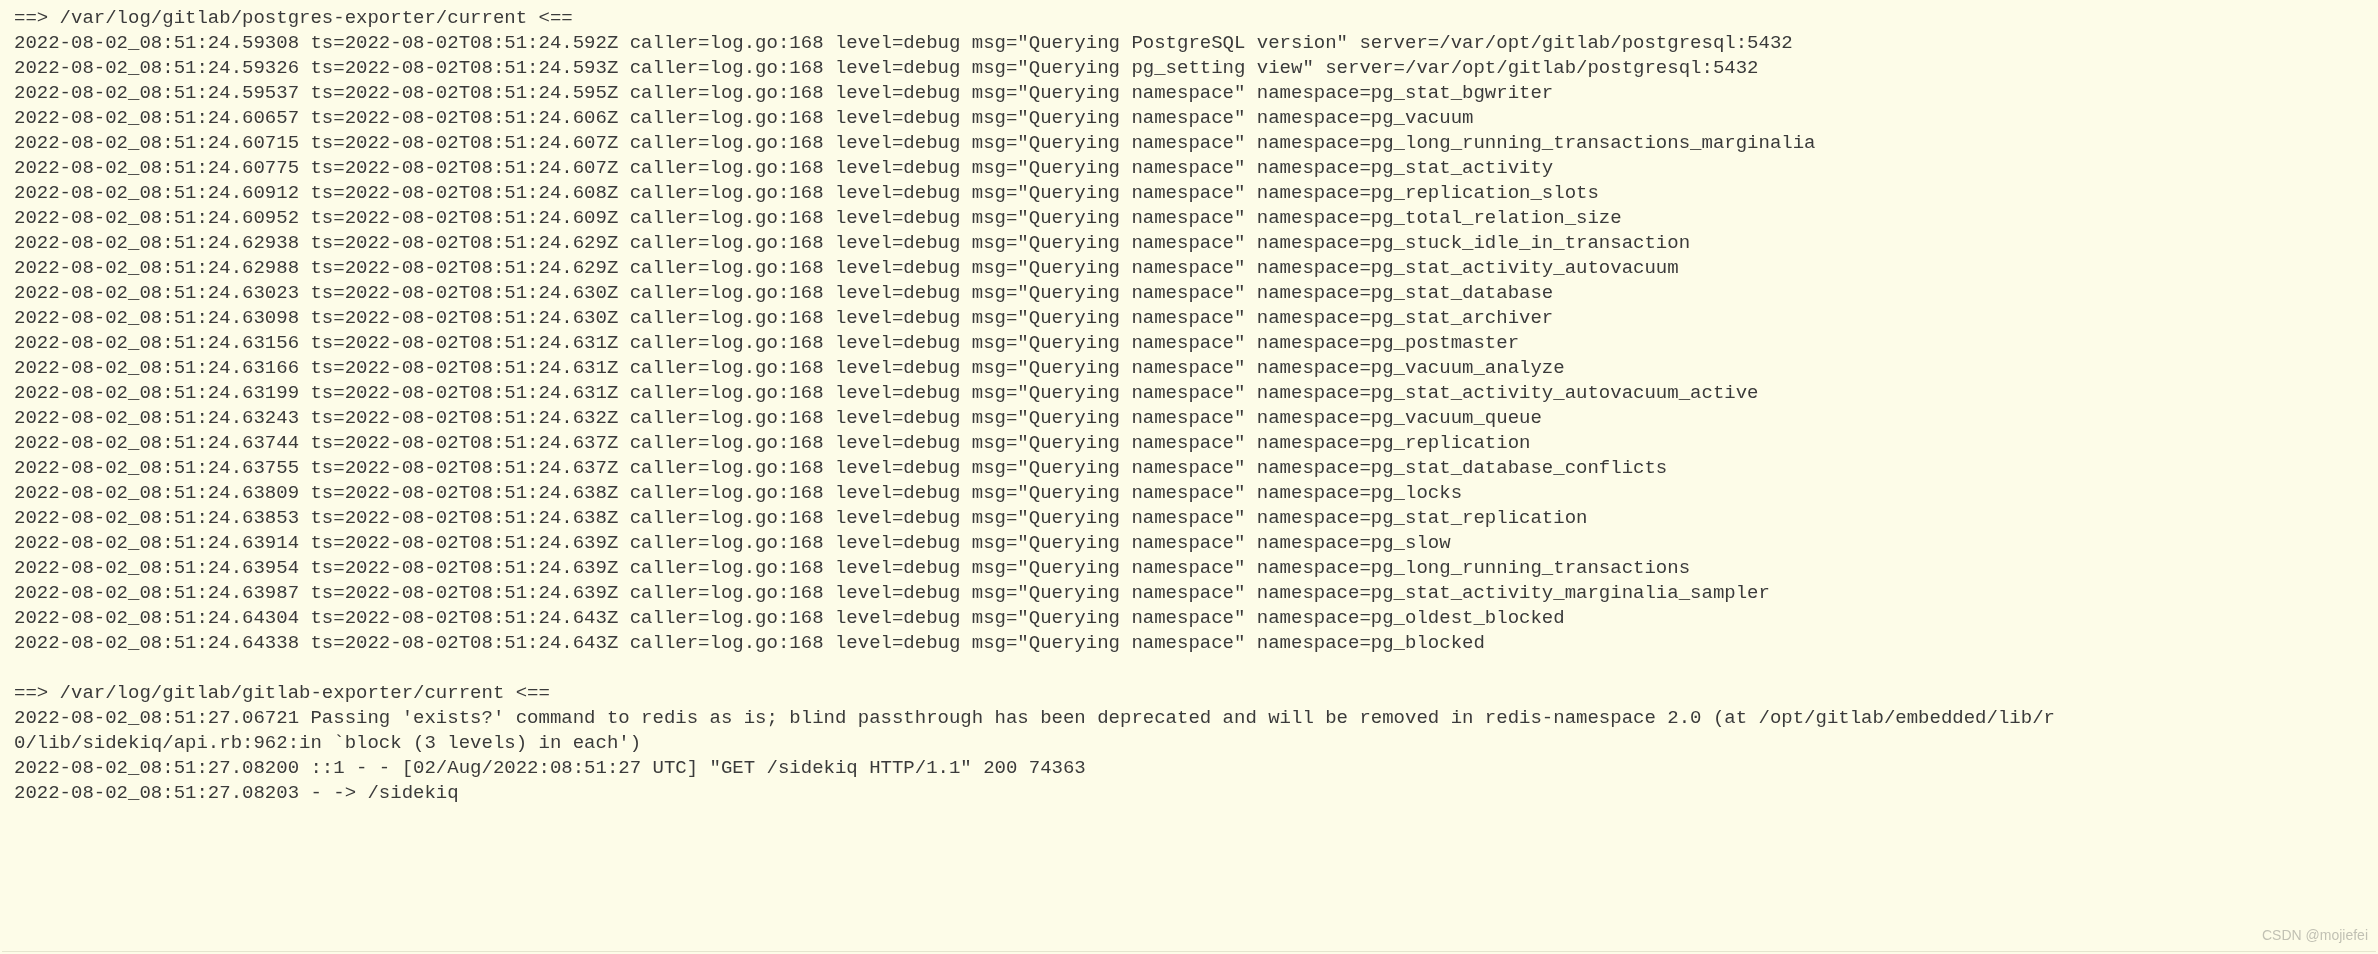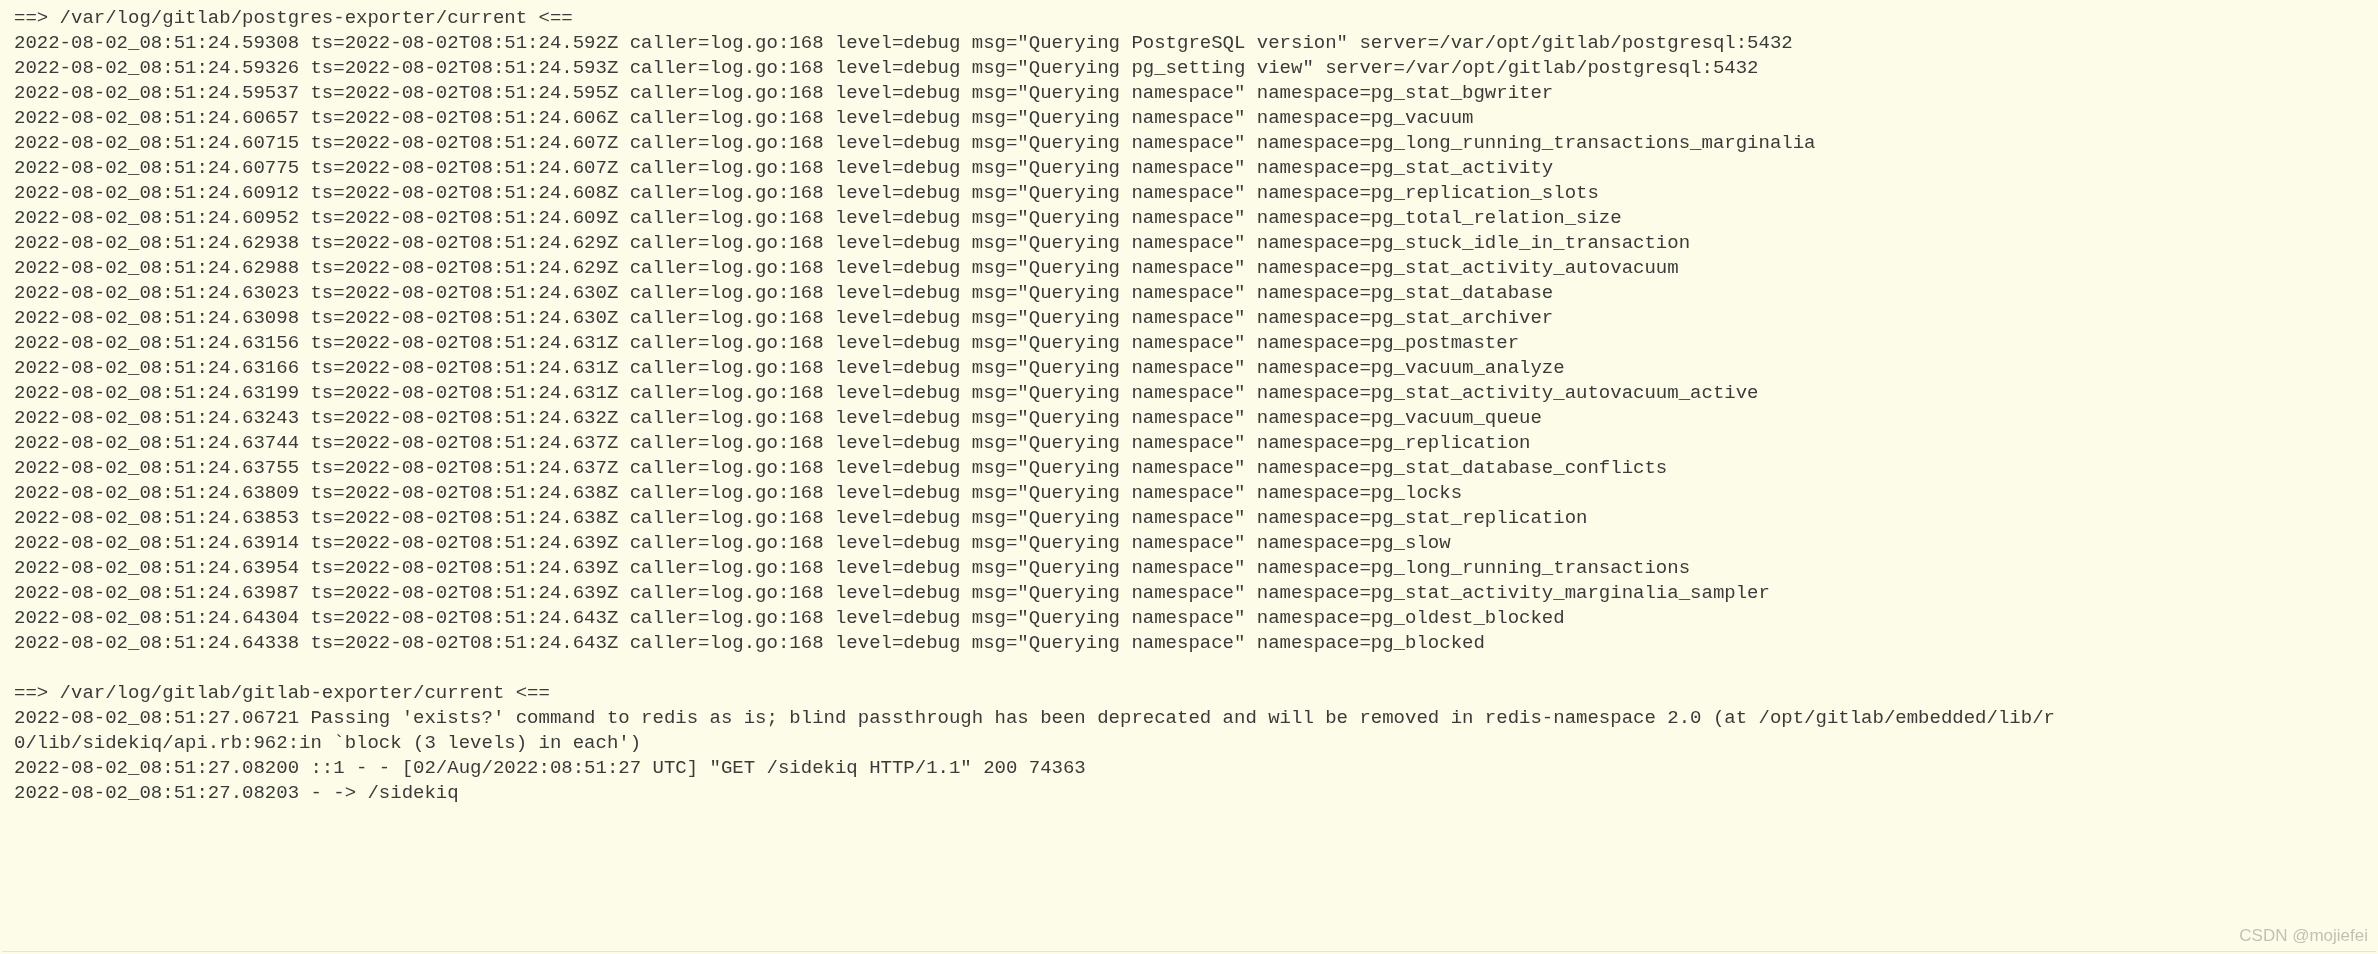--- a/index.html
+++ b/index.html
@@ -15,21 +15,21 @@
     overflow: hidden;
   }
   #terminal {
     white-space: pre;
     padding: 6px 0 0 14px;
   }
   .watermark {
     position: absolute;
     right: 10px;
     bottom: 6px;
-    font-size: 17px;
+    font-size: 14px;
     color: rgba(80,80,80,0.35);
     font-family: sans-serif;
   }
   .border-line {
     position: absolute;
     left: 2px;
     right: 2px;
     bottom: 2px;
     height: 1px;
     background: #e6e5cf;

